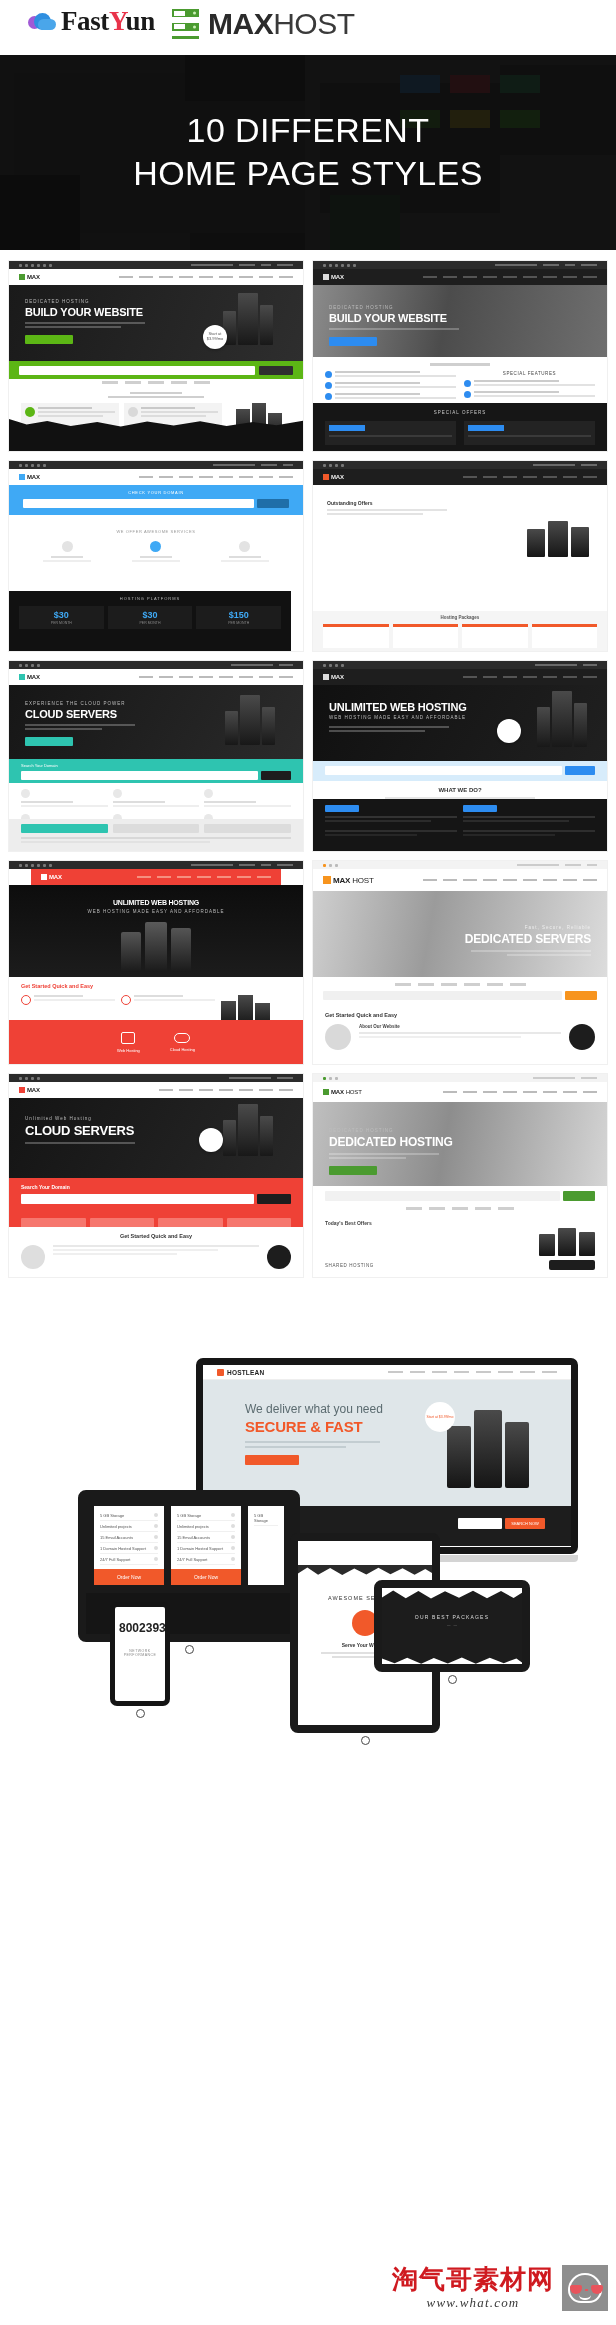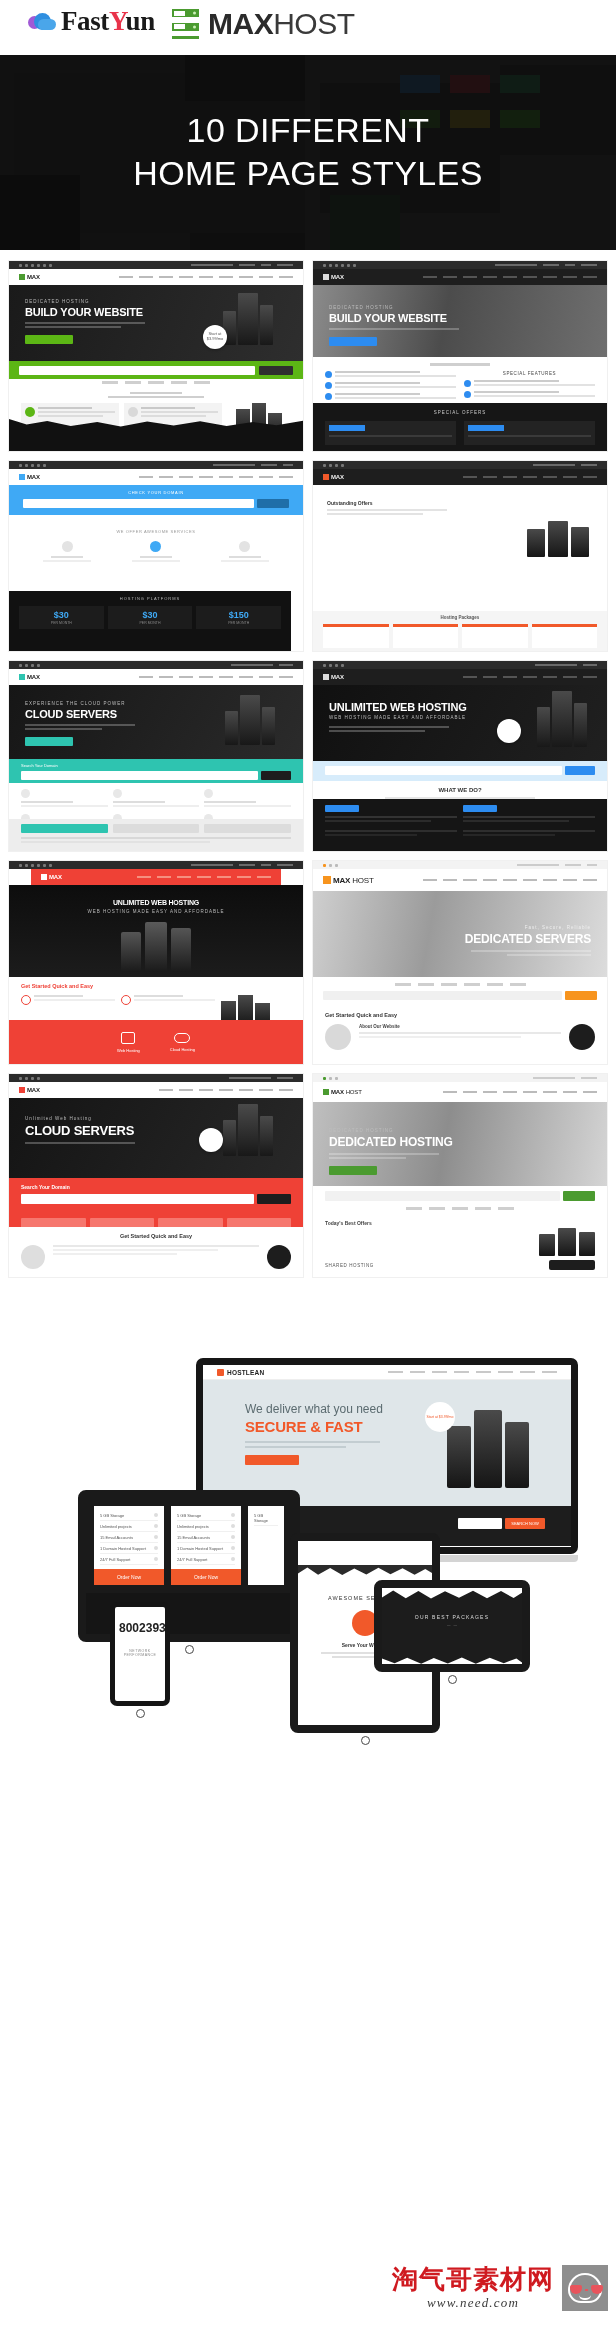--- a/index.html
+++ b/index.html
@@ -1444,21 +1444,21 @@
           <div style="position:absolute;bottom:0;left:0;right:0;height:14px;background:#fff;clip-path:polygon(0 60%,9% 95%,18% 55%,28% 98%,37% 58%,47% 96%,57% 54%,67% 98%,77% 56%,87% 94%,96% 60%,100% 90%,100% 100%,0 100%)"></div>
         </div>
         <div class="home-btn"></div>
       </div>
     </div>
   </div>
 
   <div class="watermark">
     <div style="text-align:center">
       <div class="wm-cn">淘气哥素材网</div>
-      <div class="wm-url">www.need.com</div>
+      <div class="wm-url">www.what.com</div>
     </div>
     <div class="wm-badge">
       <span class="wm-face">
         <span class="head"></span>
         <span class="glasses">
             <span class="lens"></span>
             <span class="bridge"></span>
             <span class="lens"></span>
           </span>
         <span class="mouth"></span>

